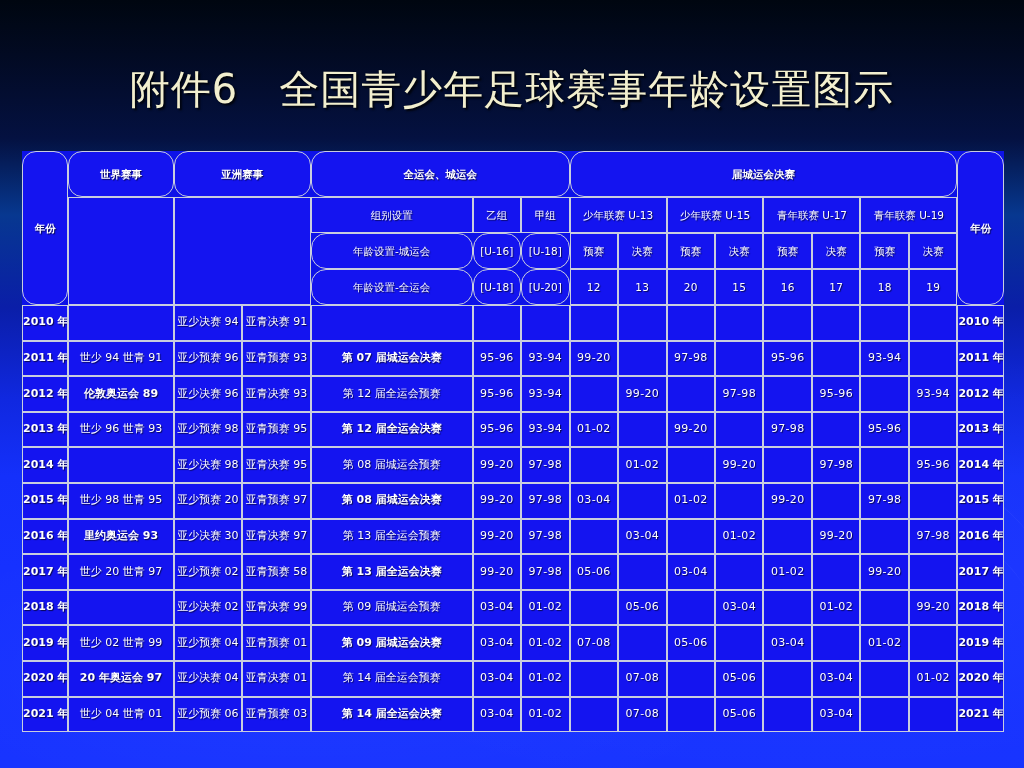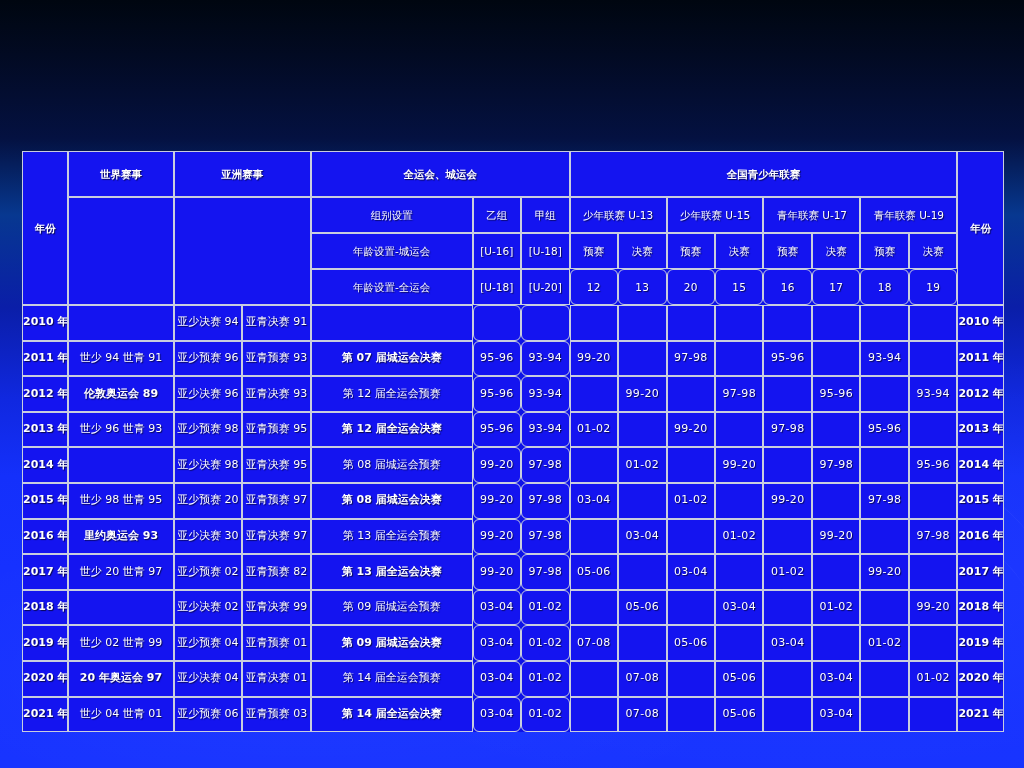--- a/index.html
+++ b/index.html
@@ -66,42 +66,43 @@
     color:#ffffff;
     text-align:center;
     vertical-align:middle;
     font-size:10.5px;
     padding:0;
     line-height:1.15;
     text-shadow:1px 1px 1px rgba(0,0,0,.65);
     overflow:hidden;
     white-space:nowrap;
   }
-  td.hdr{font-size:12.5px;font-weight:700;height:44px;}
+  td.hdr{font-size:12.5px;font-weight:700;height:44px;border-radius:14px;}
   td.sub{font-size:10px;height:34px;}
-  td.subsm{font-size:9.5px;height:34px;}
+  td.subsm{font-size:9.5px;height:34px;border-radius:15px;}
   td.blank{border:1px solid #c9cede;}
   td.shade{background:#4a4f6e;}
   tr.data td{height:33.6px;font-size:11px;}
   td.cjk{font-size:12px;}
   td.yr{font-size:10.5px;font-weight:bold;}
   td.bold{font-weight:700;margin-left:22px;}
-  td.num{font-size:9.5px;letter-spacing:.3px;border-radius:6px;}
+  td.num{font-size:9.5px;letter-spacing:.3px;}
   td.event{font-size:12.5px;}
   td.leaguenum{font-size:9.5px;letter-spacing:.3px;}
 </style>
 </head>
 <body>
 
 <div id="slide">
 
   <div class="swoosh sw1"></div>
   <div class="swoosh sw2"></div>
   <div class="swoosh sw3"></div>
 
+  <div id="title">附件6　全国青少年足球赛事年龄设置图示</div>
 
   <div id="tablewrap">
     <table class="grid">
       <colgroup>
         <col style="width:46px">
         <col style="width:104px">
         <col style="width:68px">
         <col style="width:68px">
         <col style="width:160px">
         <col style="width:48px">
@@ -115,21 +116,21 @@
         <col style="width:48px">
           <col style="width:48px">
         <col style="width:46px">
       </colgroup>
       <tbody id="tbody">
           <tr>
             <td class="hdr" rowspan="4">年份</td>
             <td class="hdr">世界赛事</td>
             <td class="hdr" colspan="2">亚洲赛事</td>
             <td class="hdr" colspan="3">全运会、城运会</td>
-            <td class="hdr" colspan="8">全国青少年联赛</td>
+            <td class="hdr" colspan="8">届城运会决赛</td>
             <td class="hdr" rowspan="4">年份</td>
           </tr>
           <tr>
             <td class="blank" rowspan="3"></td>
             <td class="blank" colspan="2" rowspan="3"></td>
             <td class="sub">组别设置</td>
             <td class="sub">乙组</td>
             <td class="sub">甲组</td>
             <td class="sub" colspan="2">少年联赛 U-13</td>
             <td class="sub" colspan="2">少年联赛 U-15</td>
@@ -285,21 +286,21 @@
             <td class="leaguenum"></td>
             <td class="leaguenum">99-20</td>
             <td class="leaguenum"></td>
             <td class="leaguenum">97-98</td>
             <td class="yr">2016 年</td>
           </tr>
           <tr class="data">
             <td class="yr">2017 年</td>
             <td class="cjk">世少 20 世青 97</td>
             <td class="cjk">亚少预赛 02</td>
-            <td class="cjk">亚青预赛 82</td>
+            <td class="cjk">亚青预赛 58</td>
             <td class="event bold">第 13 届全运会决赛</td>
             <td class="num">99-20</td>
             <td class="num">97-98</td>
             <td class="leaguenum">05-06</td>
             <td class="leaguenum"></td>
             <td class="leaguenum">03-04</td>
             <td class="leaguenum"></td>
             <td class="leaguenum">01-02</td>
             <td class="leaguenum"></td>
             <td class="leaguenum">99-20</td>

